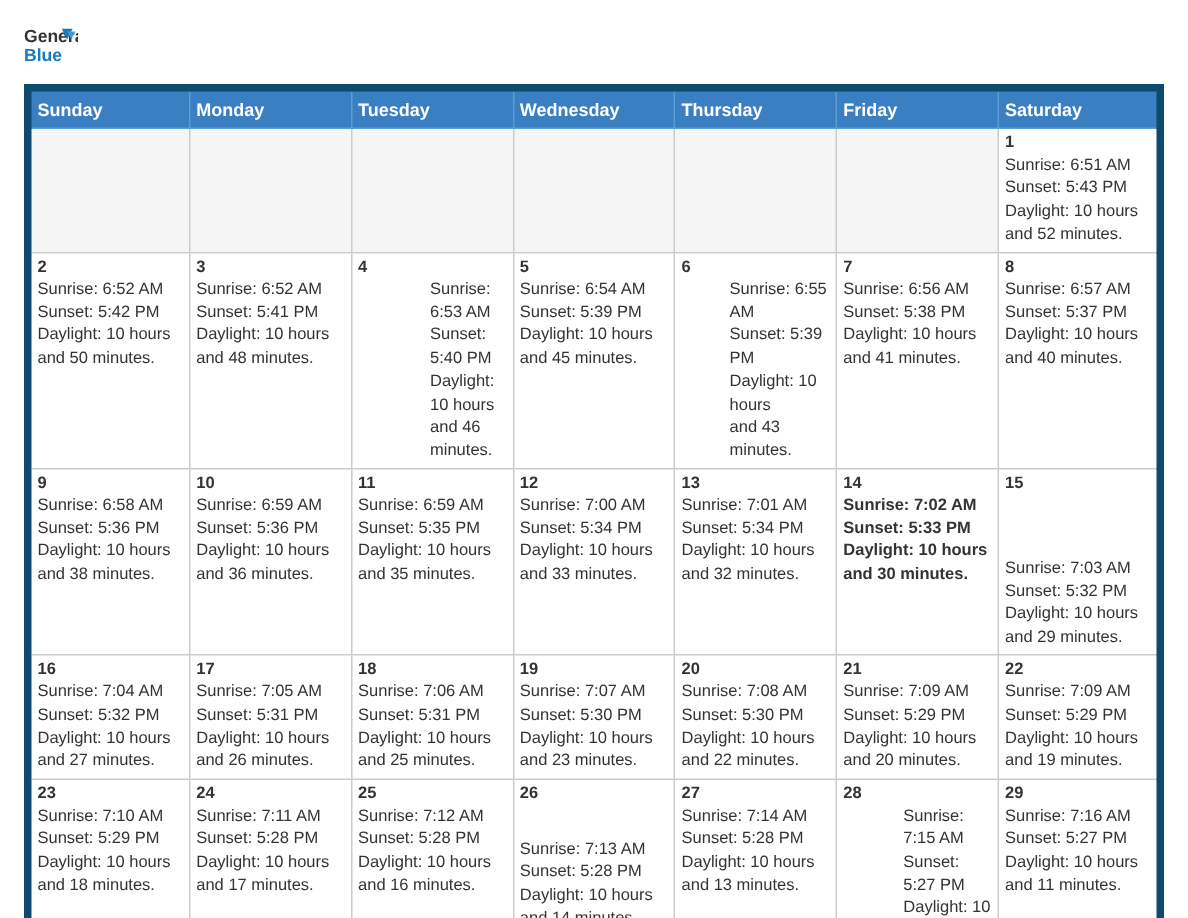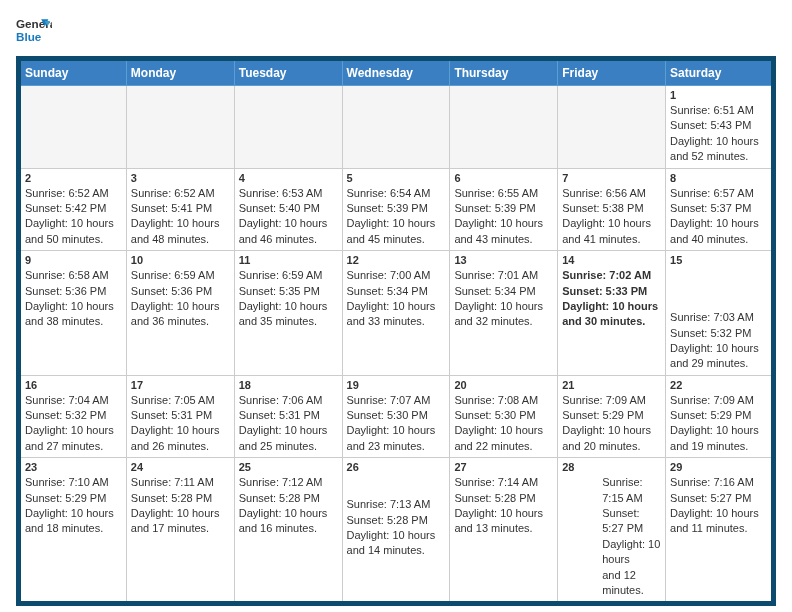--- a/index.html
+++ b/index.html
@@ -144,35 +144,35 @@
           </td>
           <td>
             <span class="day-num">3</span>
             <div class="day-info" style="white-space: pre-line;">Sunrise: 6:52 AM
 Sunset: 5:41 PM
 Daylight: 10 hours
 and 48 minutes.</div>
           </td>
           <td>
             <span class="day-num">4</span>
-            <div class="day-info" style="white-space: pre-line;">Sunrise: 6:53 AM
+            <div class="day-info" style="white-space: pre-line; margin-left: 48px;">Sunrise: 6:53 AM
 Sunset: 5:40 PM
 Daylight: 10 hours
 and 46 minutes.</div>
           </td>
           <td>
             <span class="day-num">5</span>
             <div class="day-info" style="white-space: pre-line;">Sunrise: 6:54 AM
 Sunset: 5:39 PM
 Daylight: 10 hours
 and 45 minutes.</div>
           </td>
           <td>
             <span class="day-num">6</span>
-            <div class="day-info" style="white-space: pre-line;">Sunrise: 6:55 AM
+            <div class="day-info" style="white-space: pre-line; margin-left: 32px;">Sunrise: 6:55 AM
 Sunset: 5:39 PM
 Daylight: 10 hours
 and 43 minutes.</div>
           </td>
           <td>
             <span class="day-num">7</span>
             <div class="day-info" style="white-space: pre-line;">Sunrise: 6:56 AM
 Sunset: 5:38 PM
 Daylight: 10 hours
 and 41 minutes.</div>

